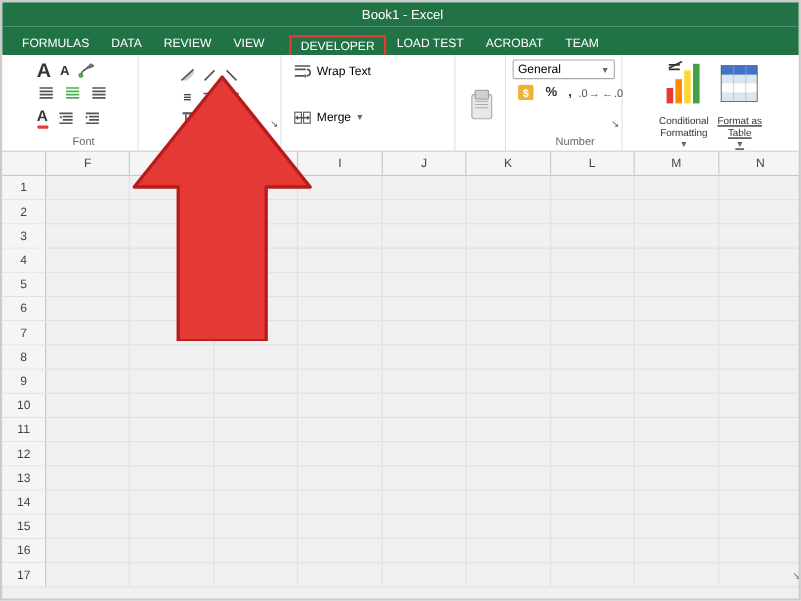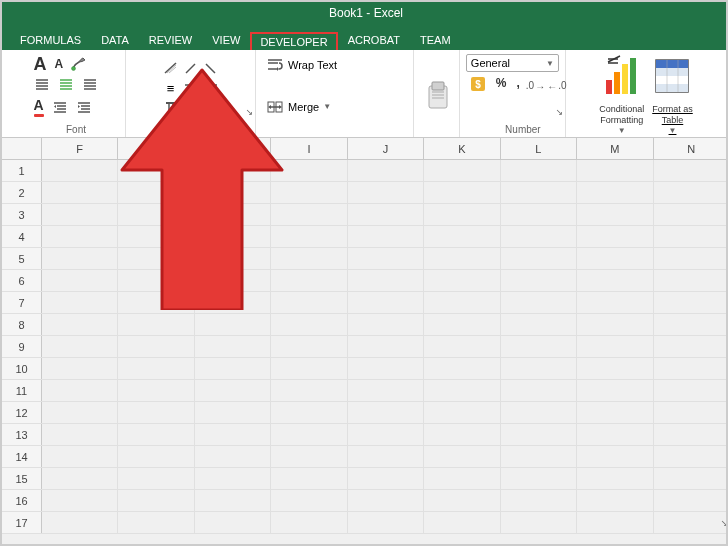--- a/index.html
+++ b/index.html
@@ -296,23 +296,24 @@
 
   <div class="title-bar">
     <span>Book1 - Excel</span>
   </div>
 
   <div class="ribbon-tabs">
     <div class="ribbon-tab">FORMULAS</div>
     <div class="ribbon-tab">DATA</div>
     <div class="ribbon-tab">REVIEW</div>
     <div class="ribbon-tab">VIEW</div>
-    <div class="ribbon-tab highlighted" style="border:2px solid #e53935; border-bottom:none;">
+    <div class="ribbon-tab highlighted" style="border:2px solid #e53935; border-bottom:none;margin-left:13px;">
       <span>DEVELOPER</span>
     </div>
+    <div class="ribbon-tab">LOAD TEST</div>
     <div class="ribbon-tab">ACROBAT</div>
     <div class="ribbon-tab">TEAM</div>
   </div>
 
   <div class="ribbon">
 
     <div class="ribbon-group font-group">
       <div class="ribbon-group-content">
 
         <div class="font-row">

